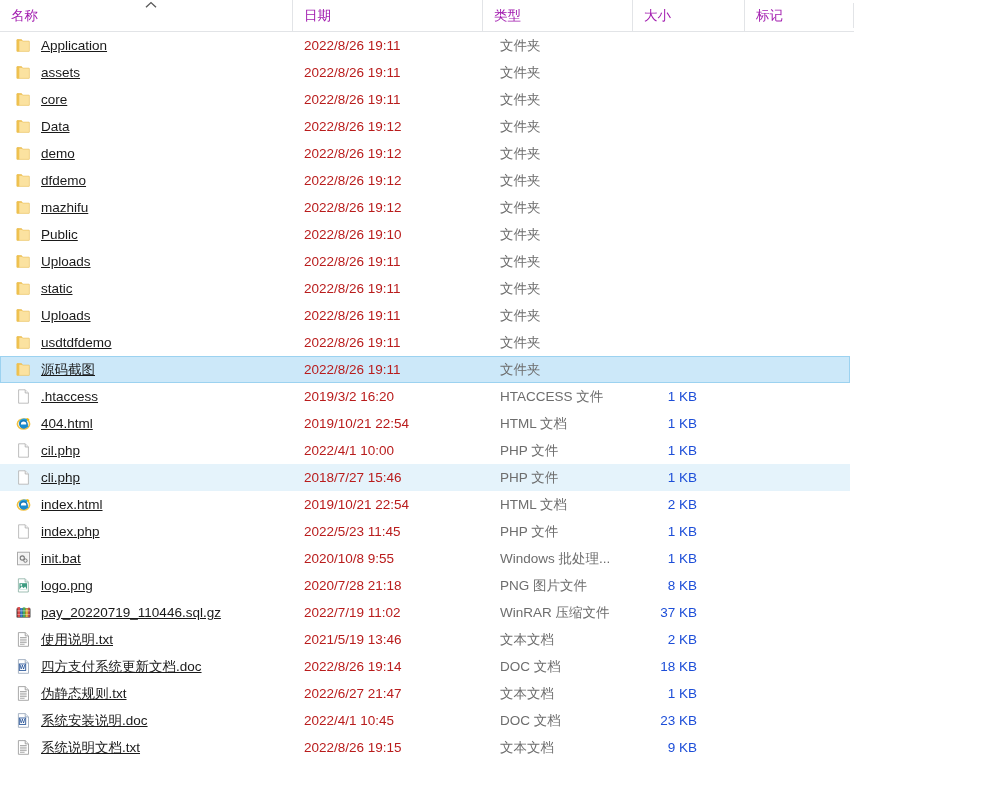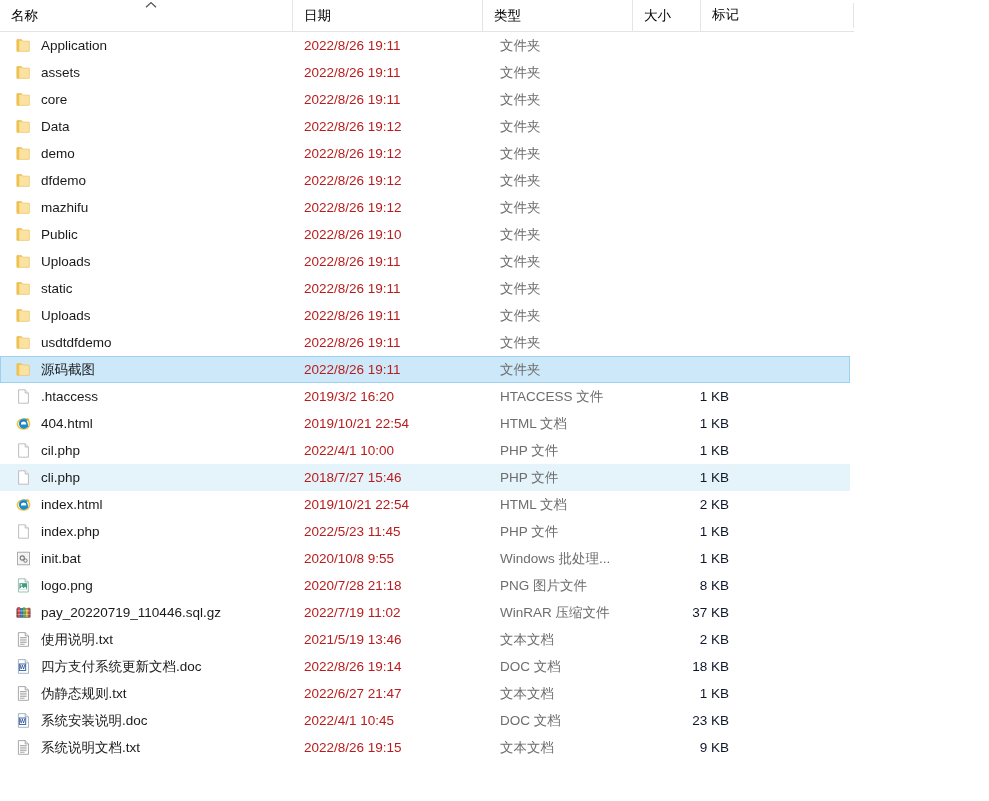--- a/index.html
+++ b/index.html
@@ -29,21 +29,21 @@
     height: 32px;
     width: 854px;
     border-bottom: 1px solid #e2e4e7;
     box-sizing: border-box;
   }
   .col-header .hcell {
     position: absolute;
     top: 0;
     height: 31px;
     line-height: 31px;
-    color: #000000;
+    color: #a21caf;
     font-size: 13.5px;
     padding-left: 11px;
     box-sizing: border-box;
     white-space: nowrap;
     overflow: hidden;
     cursor: default;
   }
   .col-header .hcell.divided {
     border-left: 1px solid #e2e4e7;
   }
@@ -106,37 +106,38 @@
     padding-left: 11px;
     color: #b91c1c;
   }
   .cell-type {
     left: 482px;
     width: 150px;
     padding-left: 17px;
     color: #6d6d6d;
   }
   .cell-size {
-    left: 632px;
+    left: 600px;
     width: 112px;
     padding-right: 16px;
     text-align: right;
-    color: #0f172a;
+    color: #1d4ed8;
   }
   .cell-tags {
     left: 744px;
     width: 106px;
     padding-left: 11px;
     color: #6d6d6d;
   }
 
   .name-wrap {
     display: flex;
     align-items: center;
     height: 25px;
+    text-decoration: underline;
   }
   .icon {
     width: 17px;
     height: 17px;
     margin-right: 9px;
     flex: 0 0 17px;
     display: block;
   }
   .label { display: block; }
 </style>
@@ -159,21 +160,21 @@
     </div>
 
     <div class="hcell divided" style="left:482px; width:150px;">
       <span>类型</span>
     </div>
 
     <div class="hcell divided" style="left:632px; width:112px;">
       <span>大小</span>
     </div>
 
-    <div class="hcell divided" style="left:700px; width:110px;font-family:Liberation Mono, monospace;">
+    <div class="hcell divided" style="left:744px; width:110px;">
       <span>标记</span>
     </div>
 
     <div class="edge-divider" style="left:853px;"></div>
   </div>
 
   <div id="rows">
       <div class="row">
         <div class="cell cell-name">
           <div class="name-wrap">

